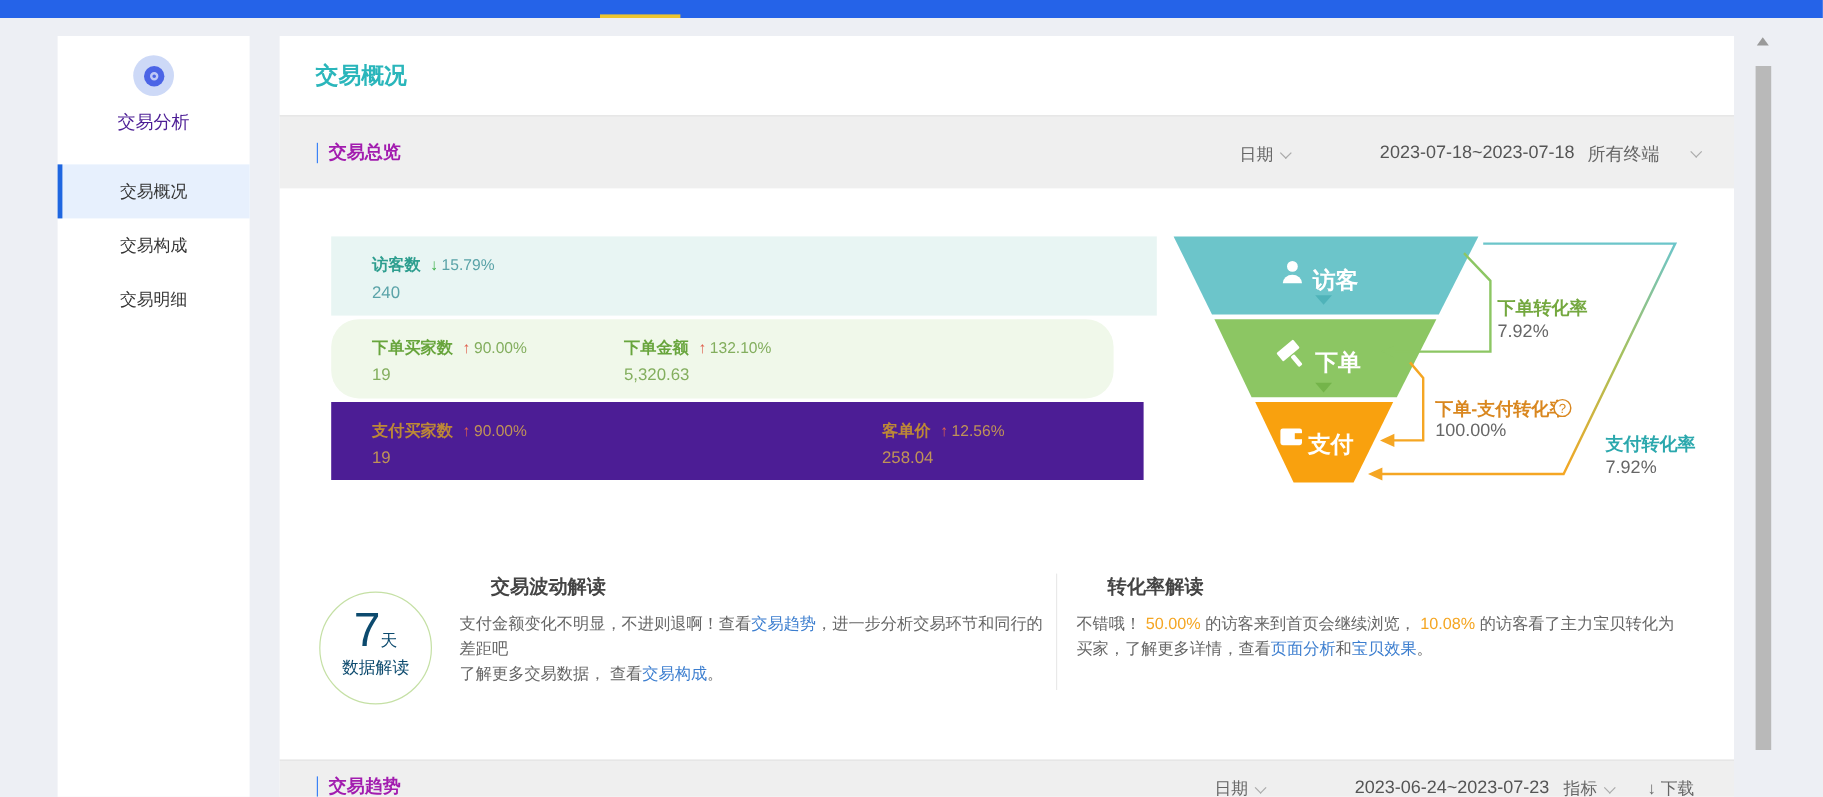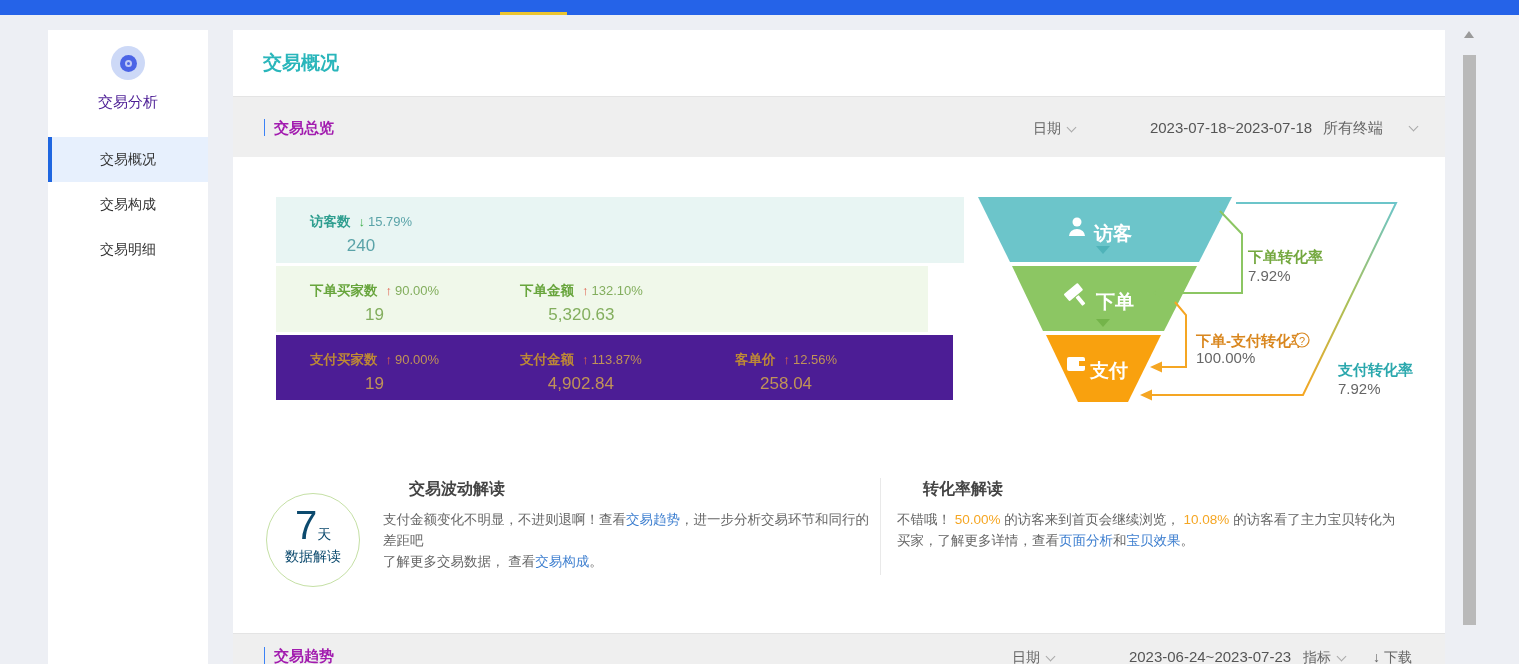--- a/index.html
+++ b/index.html
@@ -39,29 +39,29 @@
   .band.top .sec-title { top:22px; }
   .band.bottom .sec-title { top:13px; }
   .filter-label { font-size:14px; color:#666; cursor:pointer; white-space:nowrap; }
   .chev { display:inline-block; width:7px; height:7px; border-right:1px solid #aaa;
     border-bottom:1px solid #aaa; transform:rotate(45deg); vertical-align:2px; margin-left:7px; }
   .date-range { font-size:15px; color:#555; text-align:center; cursor:pointer; white-space:nowrap; }
 
   
   .mrow { position:absolute; left:43px; }
   .mrow.r1 { top:167px; width:688px; height:66px; background:#e8f5f3; }
-  .mrow.r2 { top:236px; width:652px; height:66px; background:#f0f8ea; }
+  .mrow.r2 { top:236px; width:652px; height:66px; background:#f0f8ea;border-radius:23px; }
   .mrow.r3 { top:305px; width:677px; height:65px; background:#4c1d95; }
   .mcell { position:absolute; top:15px; } 
   .mname { font-size:13.5px; font-weight:bold; }
   .r1 .mname { color:#2e9e8f; } .r2 .mname { color:#68a53d; } .r3 .mname { color:#bd8836; }
   .marrow { font-size:13px; font-weight:bold; margin:0 3px 0 8px; }
   .marrow.up { color:#e0614e; } .marrow.down { color:#3db04a; }
   .mpct { font-size:13px; }
-  .mval { margin-top:5px; font-size:17px;text-align:center; }
+  .mval { margin-top:5px; font-size:14px; }
   .r1 .mpct,.r1 .mval { color:#5aa3a8; }
   .r2 .mpct,.r2 .mval { color:#83ae5e; }
   .r3 .mpct,.r3 .mval { color:#c09357; }
 
   
   .v-divider { position:absolute; left:647px; top:448px; width:1px; height:97px; background:#e9e9e9; }
   .badge { position:absolute; left:33px; top:463px; width:94px; height:94px; border-radius:50%;
     border:1px solid #c5e0a5; text-align:center; padding-top:10px; color:#0c4a6e; }
   .badge .big { font-size:40px; line-height:42px; }
   .badge .unit { font-size:14px; }
@@ -141,24 +141,20 @@
       <span class="mname">下单金额</span><span class="marrow up">↑</span><span class="mpct">132.10%</span>
       <div class="mval">5,320.63</div>
     </div>
   </div>
 
   <div class="mrow r3">
     <div class="mcell" style="left:34px;">
       <span class="mname">支付买家数</span><span class="marrow up">↑</span><span class="mpct">90.00%</span>
       <div class="mval">19</div>
     </div>
-    <div class="mcell" style="left:244px;">
-      <span class="mname">支付金额</span><span class="marrow up">↑</span><span class="mpct">113.87%</span>
-      <div class="mval">4,902.84</div>
-    </div>
     <div class="mcell" style="left:459px;">
       <span class="mname">客单价</span><span class="marrow up">↑</span><span class="mpct">12.56%</span>
       <div class="mval">258.04</div>
     </div>
   </div>
 
   <svg class="abs" style="left:727px; top:155px;" width="460" height="230" viewBox="960 185 460 415 230">
   </svg>
   <svg class="abs" style="left:727px; top:155px;" width="460" height="230" viewBox="960 185 460 230">
     <defs>

